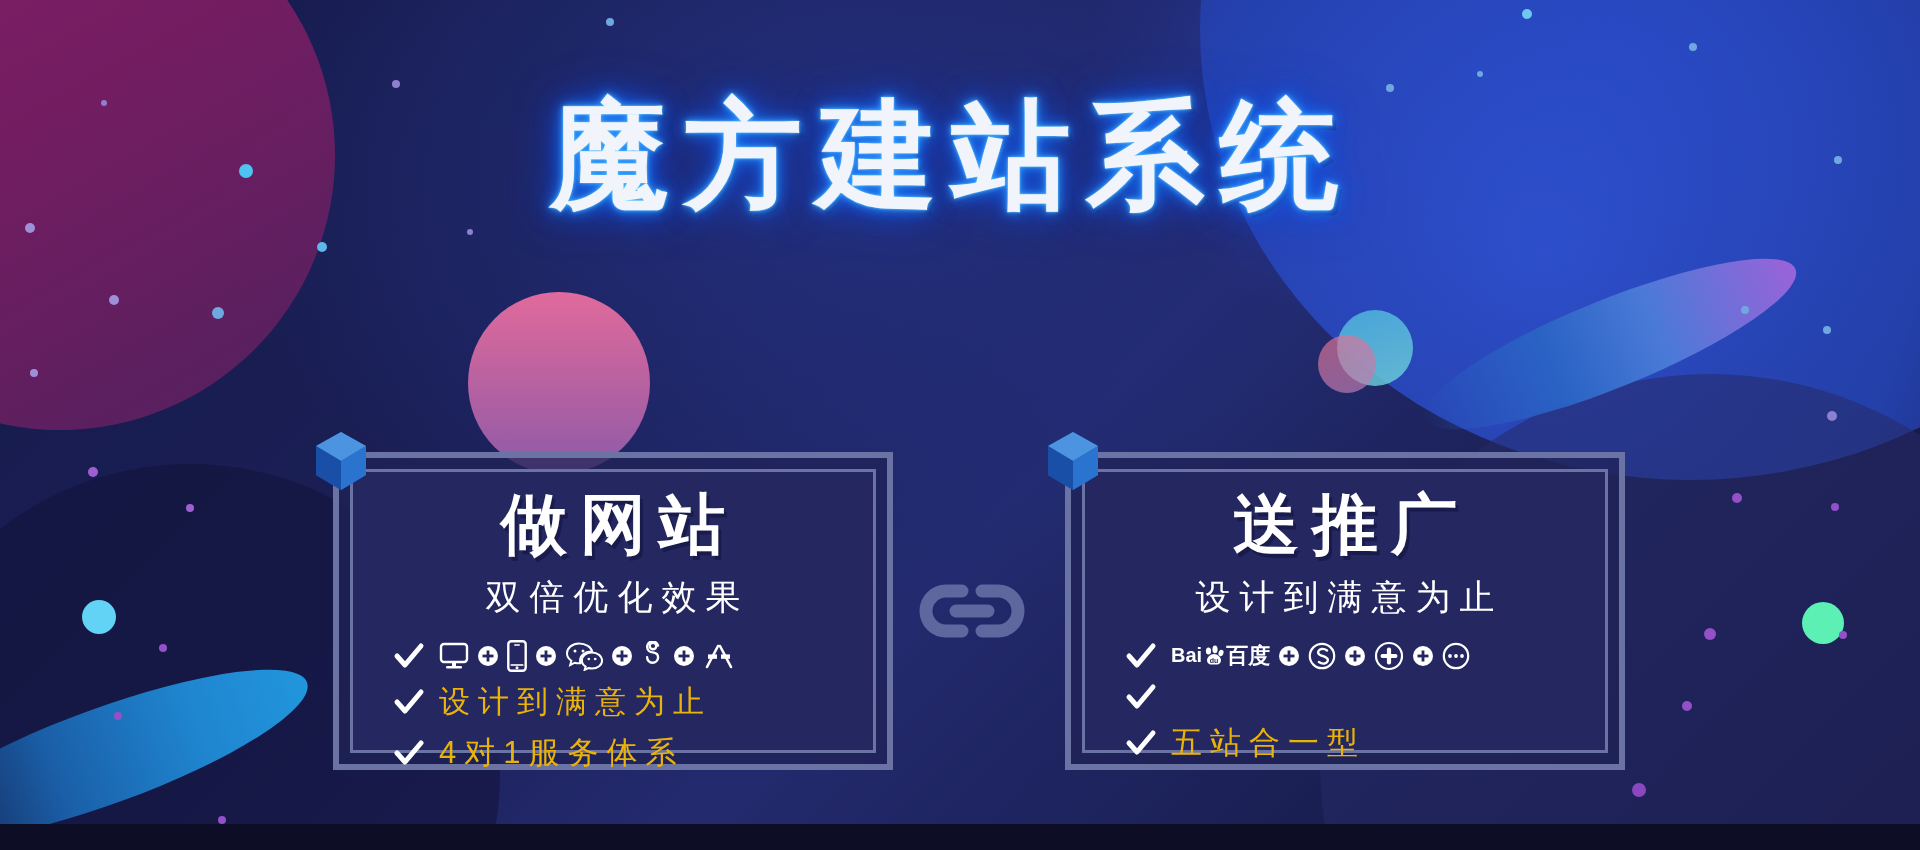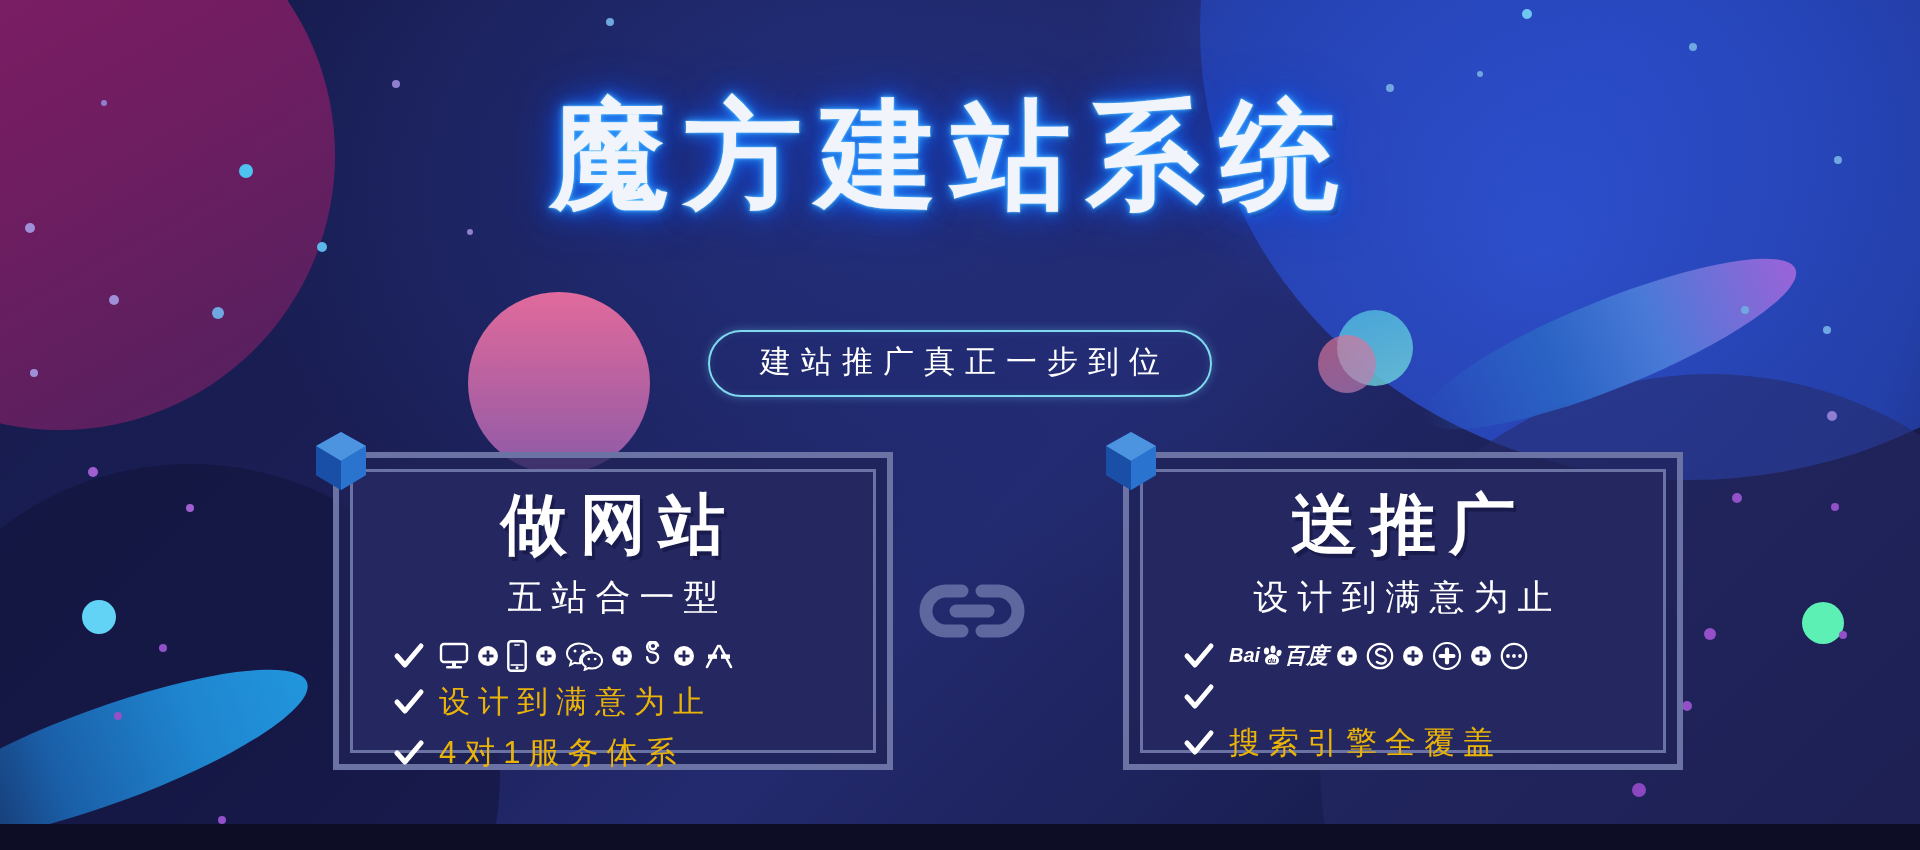--- a/index.html
+++ b/index.html
@@ -166,21 +166,21 @@
   
   .panel {
     position: absolute;
     top: 452px;
     width: 560px;
     height: 318px;
     border: 6px solid #6a73a4;
     background: rgba(32,34,86,.72);
   }
   .panel-left  { left: 333px; }
-  .panel-right { left: 1123px; padding-left: 8px; }
+  .panel-right { left: 1065px; padding-left: 8px; }
 
   .panel-inner {
     position: absolute;
     inset: 11px;
     border: 3px solid #6a73a4;
     background: #252760;
     display: flex;
     flex-direction: column;
     align-items: center;
     padding-top: 16px;
@@ -234,21 +234,20 @@
     letter-spacing: 8px;
     color: #eab308;
     white-space: nowrap;
   }
 
   .icon-strip {
     display: flex;
     align-items: center;
     gap: 8px;
     color: #ffffff;
-    font-style: italic;
   }
   .icon-strip svg { display: block; }
 
   .baidu-logo {
     display: flex;
     align-items: center;
     gap: 1px;
     color: #ffffff;
     font-size: 20px;
     font-weight: bold;
@@ -316,35 +315,32 @@
         <span class="dot" style="left: 606px; top: 18px; width: 8px; height: 8px; background: rgb(111, 168, 224);"></span>
         <span class="dot" style="left: 1386px; top: 84px; width: 8px; height: 8px; background: rgb(111, 168, 224);"></span>
       </div>
   </div>
 
   <div class="ring-deco"></div>
   <div class="title-wrap">
     <div class="main-title">魔方建站系统</div>
   </div>
 
-  <div class="subtitle-pill">
-    <div class="subtitle-text">建站推广真正一步到位</div>
-  </div>
 
   <div class="panel panel-left">
     <svg class="gem" viewBox="0 0 56 62">
       <polygon points="28,2 53,16 53,45 28,60 3,45 3,16" fill="#1d5fc0"></polygon>
       <polygon points="28,2 53,16 28,31 3,16" fill="#4c93e0"></polygon>
       <polygon points="3,16 28,31 28,60 3,45" fill="#1a4fa8"></polygon>
       <polygon points="28,31 53,16 53,45 28,60" fill="#2a74cf"></polygon>
     </svg>
     <div class="panel-inner">
       <div class="panel-heading">做网站</div>
       <div class="panel-rule"></div>
-      <div class="panel-sub">五站合一型</div>
+      <div class="panel-sub">双倍优化效果</div>
 
       <div class="feature-row">
         <svg class="check" viewBox="0 0 32 32">
           <path d="M4 16 L12 25 L28 6" fill="none" stroke="currentColor" stroke-width="5" stroke-linecap="round" stroke-linejoin="round"></path>
         </svg>
         <div class="icon-strip">
           <svg width="30" height="30" viewBox="0 0 30 30">
             <rect x="2" y="3" width="26" height="18" rx="3" fill="none" stroke="currentColor" stroke-width="2.4"></rect>
             <rect x="13" y="21" width="4" height="4" fill="currentColor"></rect>
             <rect x="7" y="25" width="16" height="2.4" rx="1.2" fill="currentColor"></rect>
@@ -482,18 +478,18 @@
       <div class="feature-row">
         <svg class="check" viewBox="0 0 32 32">
           <path d="M4 16 L12 25 L28 6" fill="none" stroke="currentColor" stroke-width="5" stroke-linecap="round" stroke-linejoin="round"></path>
         </svg>
       </div>
 
       <div class="feature-row">
         <svg class="check" viewBox="0 0 32 32">
           <path d="M4 16 L12 25 L28 6" fill="none" stroke="currentColor" stroke-width="5" stroke-linecap="round" stroke-linejoin="round"></path>
         </svg>
-        <div class="feature-text">搜索引擎全覆盖</div>
+        <div class="feature-text">五站合一型</div>
       </div>
     </div>
   </div>
 
 </div>
 
 </body></html>

